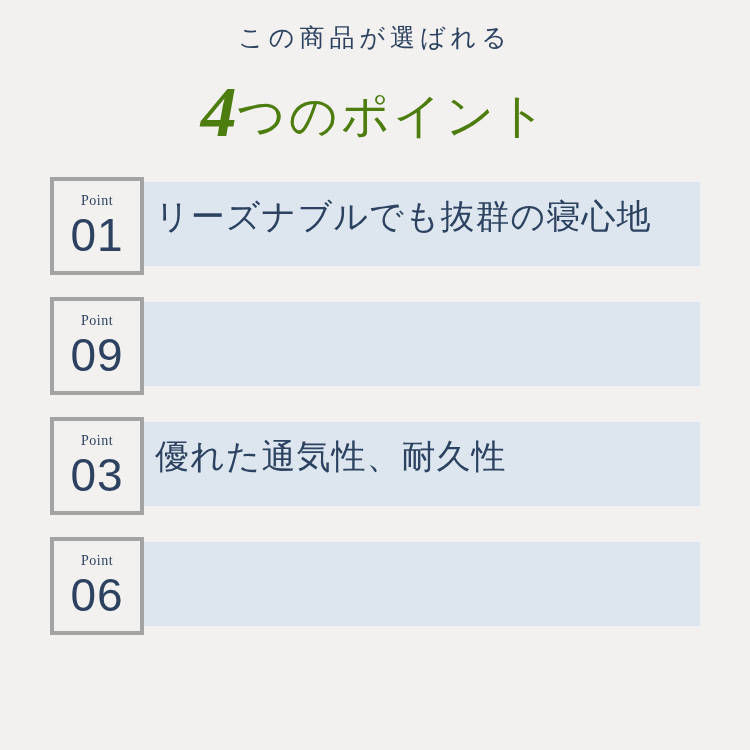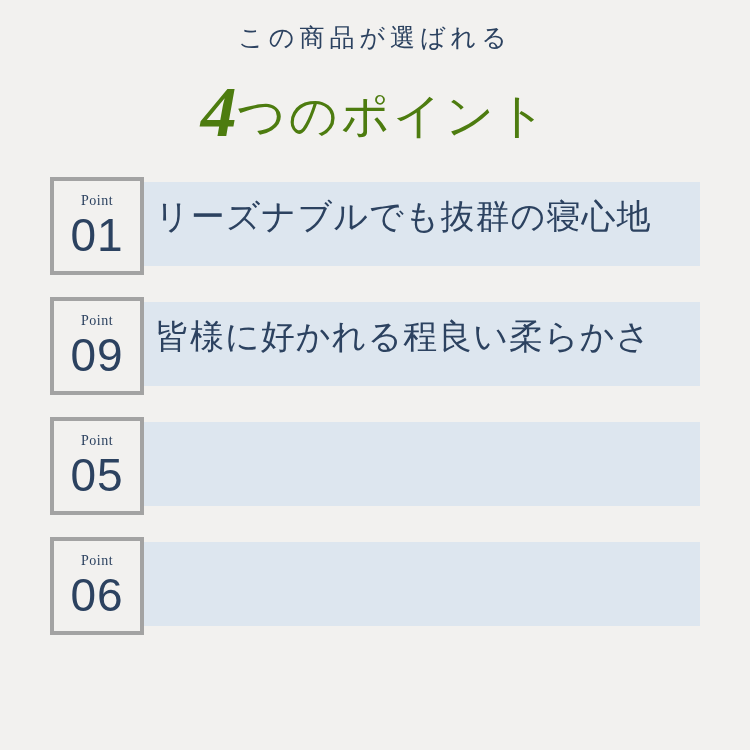--- a/index.html
+++ b/index.html
@@ -148,29 +148,29 @@
       </div>
       <div class="point-text">リーズナブルでも抜群の寝心地</div>
     </div>
 
     <div class="point-row">
       <div class="point-bar"></div>
       <div class="point-badge">
         <span class="badge-label">Point</span>
         <span class="badge-num">09</span>
       </div>
-      <div class="point-text">皆様に好かれる程良い柔らかさ</div>
     </div>
 
     <div class="point-row">
       <div class="point-bar"></div>
       <div class="point-badge">
         <span class="badge-label">Point</span>
-        <span class="badge-num">05</span>
+        <span class="badge-num">03</span>
       </div>
+      <div class="point-text">優れた通気性、耐久性</div>
     </div>
 
     <div class="point-row">
       <div class="point-bar"></div>
       <div class="point-badge">
         <span class="badge-label">Point</span>
         <span class="badge-num">06</span>
       </div>
     </div>
 

